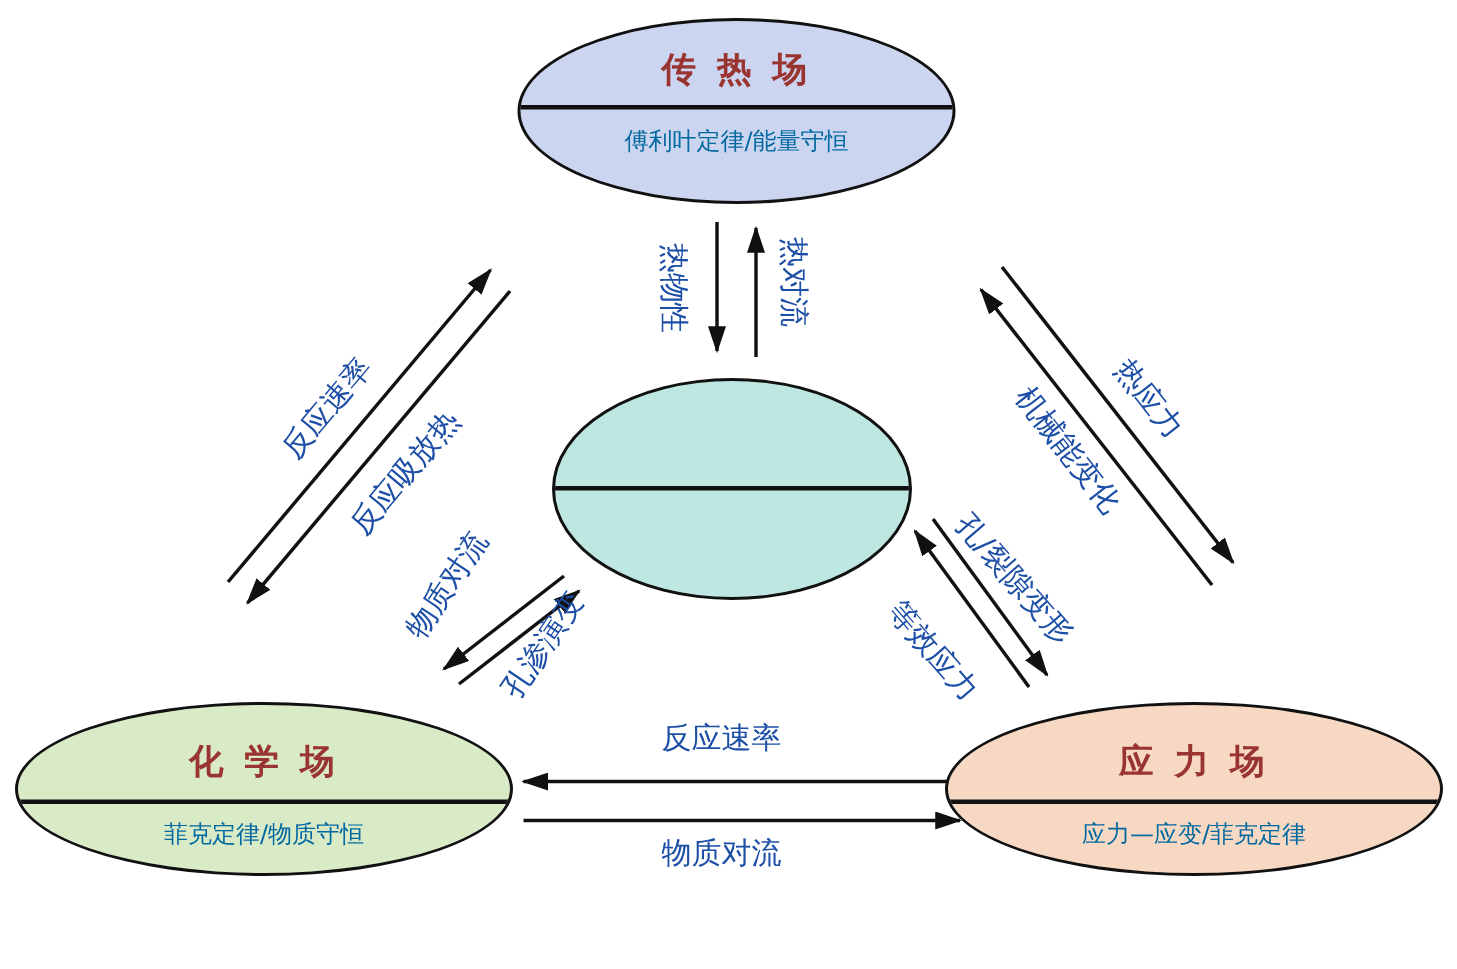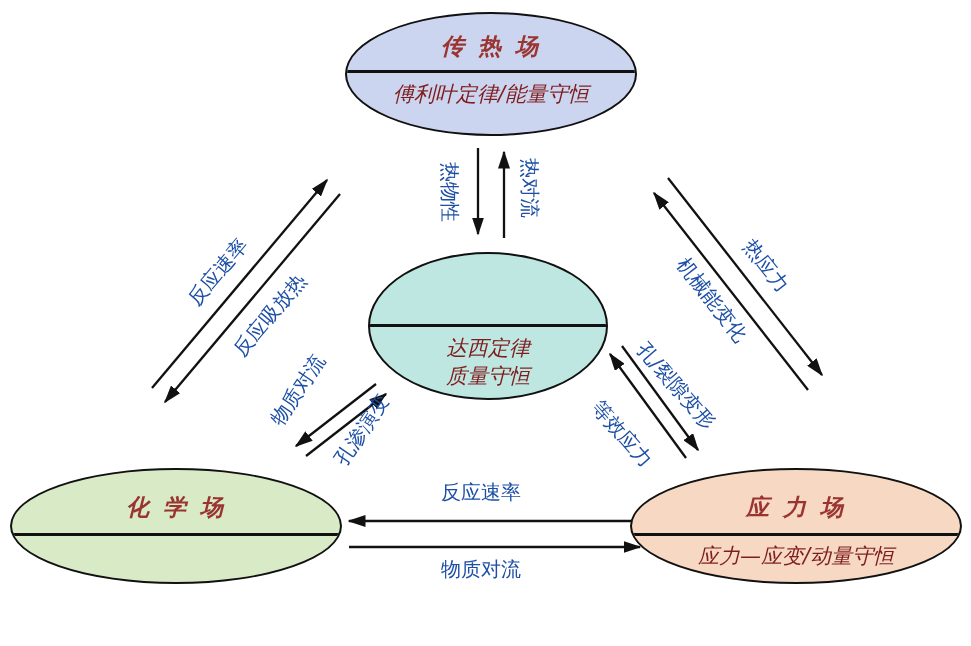--- a/index.html
+++ b/index.html
@@ -11,35 +11,34 @@
     overflow:hidden;
   }
   #arrows{position:absolute;left:0;top:0;width:971px;height:646px;}
 
   .ellipse{
     position:absolute;
     border:2.5px solid #111;
     border-radius:50%;
     overflow:hidden;
     box-sizing:border-box;
-    font-style:italic;
   }
   .e-heat{left:345px;top:12px;width:292px;height:124px;background:#ccd5ef;}
   .e-seepage{left:368px;top:252px;width:240px;height:148px;background:#bfe7e2;}
   .e-chem{left:10px;top:468px;width:332px;height:116px;background:#d9eac7;}
   .e-stress{left:630px;top:468px;width:332px;height:116px;background:#f6d8c3;}
 
   .e-title{
     position:absolute;left:0;right:0;text-align:center;
     color:#9a3430;font-weight:bold;font-size:23px;letter-spacing:3px;
     white-space:nowrap;
   }
   .e-law{
     position:absolute;left:0;right:0;text-align:center;
-    color:#7f1d1d;font-size:21px;white-space:nowrap;line-height:28px;
+    color:#0369a1;font-size:16px;white-space:nowrap;line-height:28px;
   }
   .divider{
     position:absolute;left:-6px;right:-6px;height:2.5px;background:#111;
   }
   .e-heat .e-title{top:17px;}
   .e-heat .divider{top:56px;}
   .e-heat .e-law{top:66px;}
   .e-seepage .e-title{top:34px;}
   .e-seepage .divider{top:70px;}
   .e-seepage .e-law{top:80px;}
@@ -92,35 +91,32 @@
   </svg>
 
   <div class="ellipse e-heat">
     <div class="e-title">传 热 场</div>
     <div class="divider"></div>
     <div class="e-law">傅利叶定律/能量守恒</div>
   </div>
 
   <div class="ellipse e-seepage">
     <div class="divider"></div>
-    <div class="e-law">
-      <div>达西定律</div>
-      <div>质量守恒</div>
-    </div>
   </div>
 
   <div class="ellipse e-chem">
     <div class="e-title">化 学 场</div>
     <div class="divider"></div>
+    <div class="e-law">菲克定律/物质守恒</div>
   </div>
 
   <div class="ellipse e-stress">
     <div class="e-title">应 力 场</div>
     <div class="divider"></div>
-    <div class="e-law">应力—应变/动量守恒</div>
+    <div class="e-law">应力—应变/菲克定律</div>
   </div>
 
   <div class="clabel" style="left:449px;top:192px;transform:translate(-50%,-50%) rotate(90deg);">热物性</div>
   <div class="clabel" style="left:529px;top:188px;transform:translate(-50%,-50%) rotate(90deg);">热对流</div>
 
   <div class="clabel" style="left:218px;top:272px;transform:translate(-50%,-50%) rotate(-50deg);">反应速率</div>
   <div class="clabel" style="left:270px;top:315px;transform:translate(-50%,-50%) rotate(-50deg);">反应吸放热</div>
 
   <div class="clabel" style="left:712px;top:300px;transform:translate(-50%,-50%) rotate(52deg);">机械能变化</div>
   <div class="clabel" style="left:766px;top:266px;transform:translate(-50%,-50%) rotate(52deg);">热应力</div>

